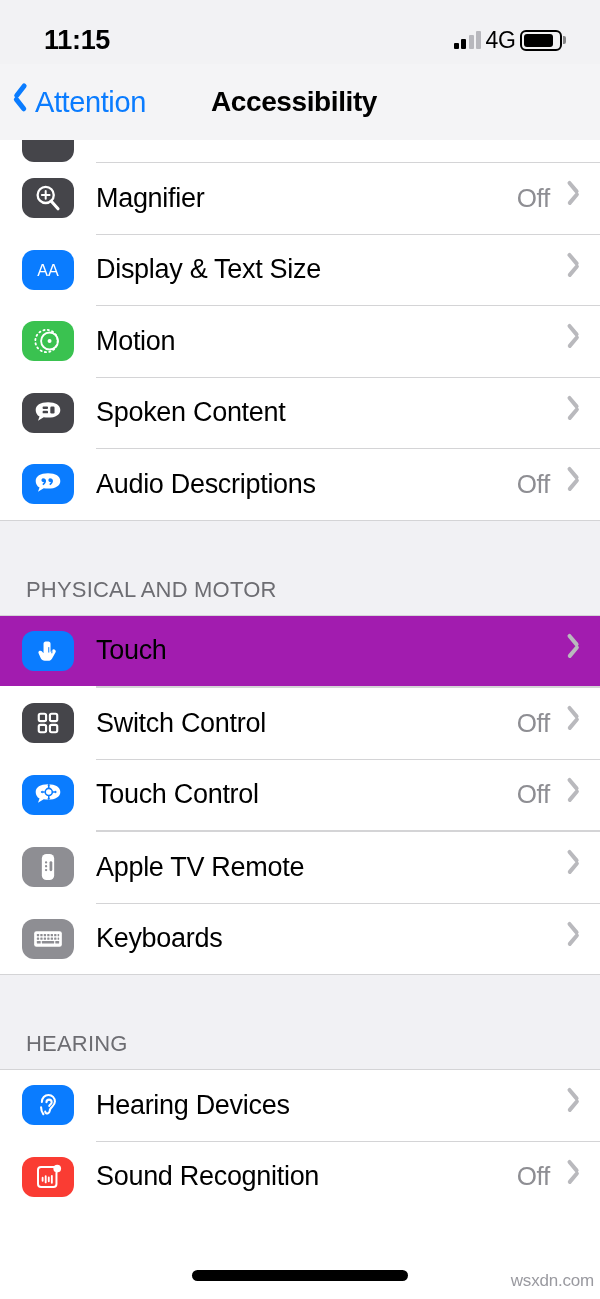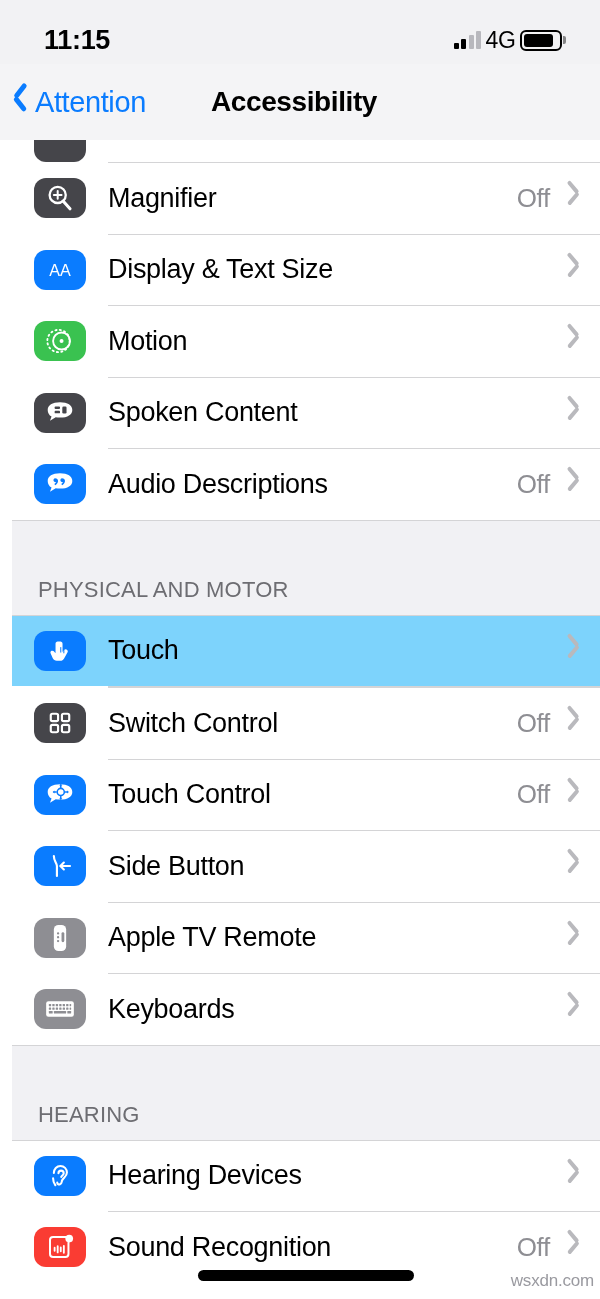--- a/index.html
+++ b/index.html
@@ -78,34 +78,33 @@
     font-size:28px; font-weight:bold; color:#000; letter-spacing:-0.4px;
     pointer-events:none;
   }
 
   
   .scroll{
     position:relative;
     height:1159px;
     background:#ffffff;
     overflow:hidden;
-    margin-left:12px;
   }
 
   
   .row{
     height:70.5px;
     display:flex;
     align-items:center;
     padding-left:22px;
     background:#ffffff;
     position:relative;
     cursor:pointer;
   }
-  .row.selected{ background:#7dd3fc; }
+  .row.selected{ background:#a21caf; }
   .row .ic{
     width:52px; height:40px; border-radius:12px;
     flex:none;
     display:flex; align-items:center; justify-content:center;
     position:relative;
     overflow:hidden;
   }
   .row .rtext{
     flex:1;
     margin-left:22px;
@@ -331,34 +330,20 @@
               <path d="M16.4 22l2.4-2v4z"></path>
               <path d="M37.6 22l-2.4 2v-4z"></path>
             </g>
           </svg>
         </span>
         <span class="rtext">Touch Control</span>
         <span class="rval">Off</span>
         <span class="chev"></span>
       </div>
       <div class="sep"></div>
-      <div class="row">
-        <span class="ic" style="background:#0a7cff">
-          <svg class="icon-svg" viewBox="0 0 52 52">
-            <path d="M18 13c0 7 4 9 4 13v13" fill="none" stroke="#ffffff" stroke-width="2.8" stroke-linecap="round"></path>
-            <g stroke="#ffffff" stroke-width="2.8" fill="none" stroke-linecap="round" stroke-linejoin="round">
-              <path d="M39 26H27"></path>
-              <path d="M31 21.5L26.5 26 31 30.5"></path>
-            </g>
-          </svg>
-        </span>
-        <span class="rtext">Side Button</span>
-        <span class="rval"></span>
-        <span class="chev"></span>
-      </div>
       <div class="sep"></div>
       <div class="row">
         <span class="ic" style="background:#8e8e93">
           <svg class="icon-svg" viewBox="0 0 52 52">
             <rect x="18" y="9" width="16" height="34" rx="6" fill="#ffffff"></rect>
             <g fill="#8e8e93">
               <circle cx="23.5" cy="20" r="1.5"></circle>
               <circle cx="23.5" cy="25" r="1.5"></circle>
               <circle cx="23.5" cy="30" r="1.5"></circle>
               <rect x="28" y="18.5" width="3.6" height="13" rx="1.8"></rect>

